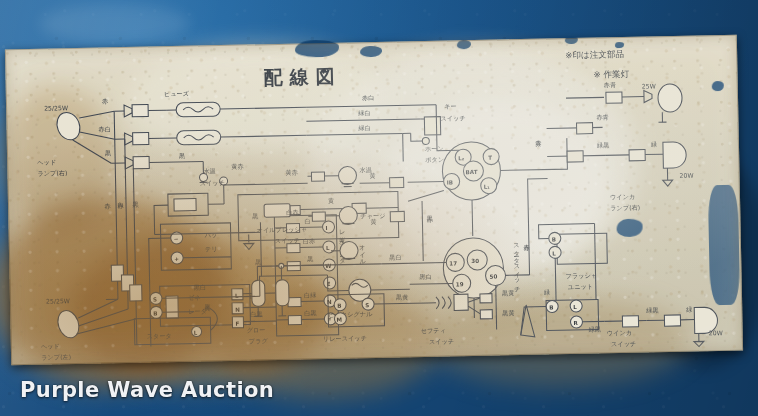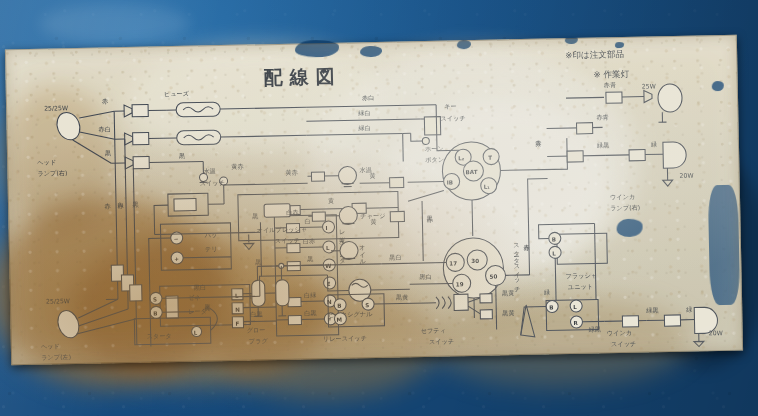--- a/index.html
+++ b/index.html
@@ -552,13 +552,14 @@
         <path class="wire" d="M216 140 L300 140"></path>
         <path class="wire" d="M396 92 L396 120"></path>
       </svg>
     </div>
 
     <div class="fade"></div>
     <div class="fade2"></div>
     <div class="plate-edge"></div>
   </div>
 
+  <div id="watermark">Purple Wave Auction</div>
 </div>
 
 </body></html>

